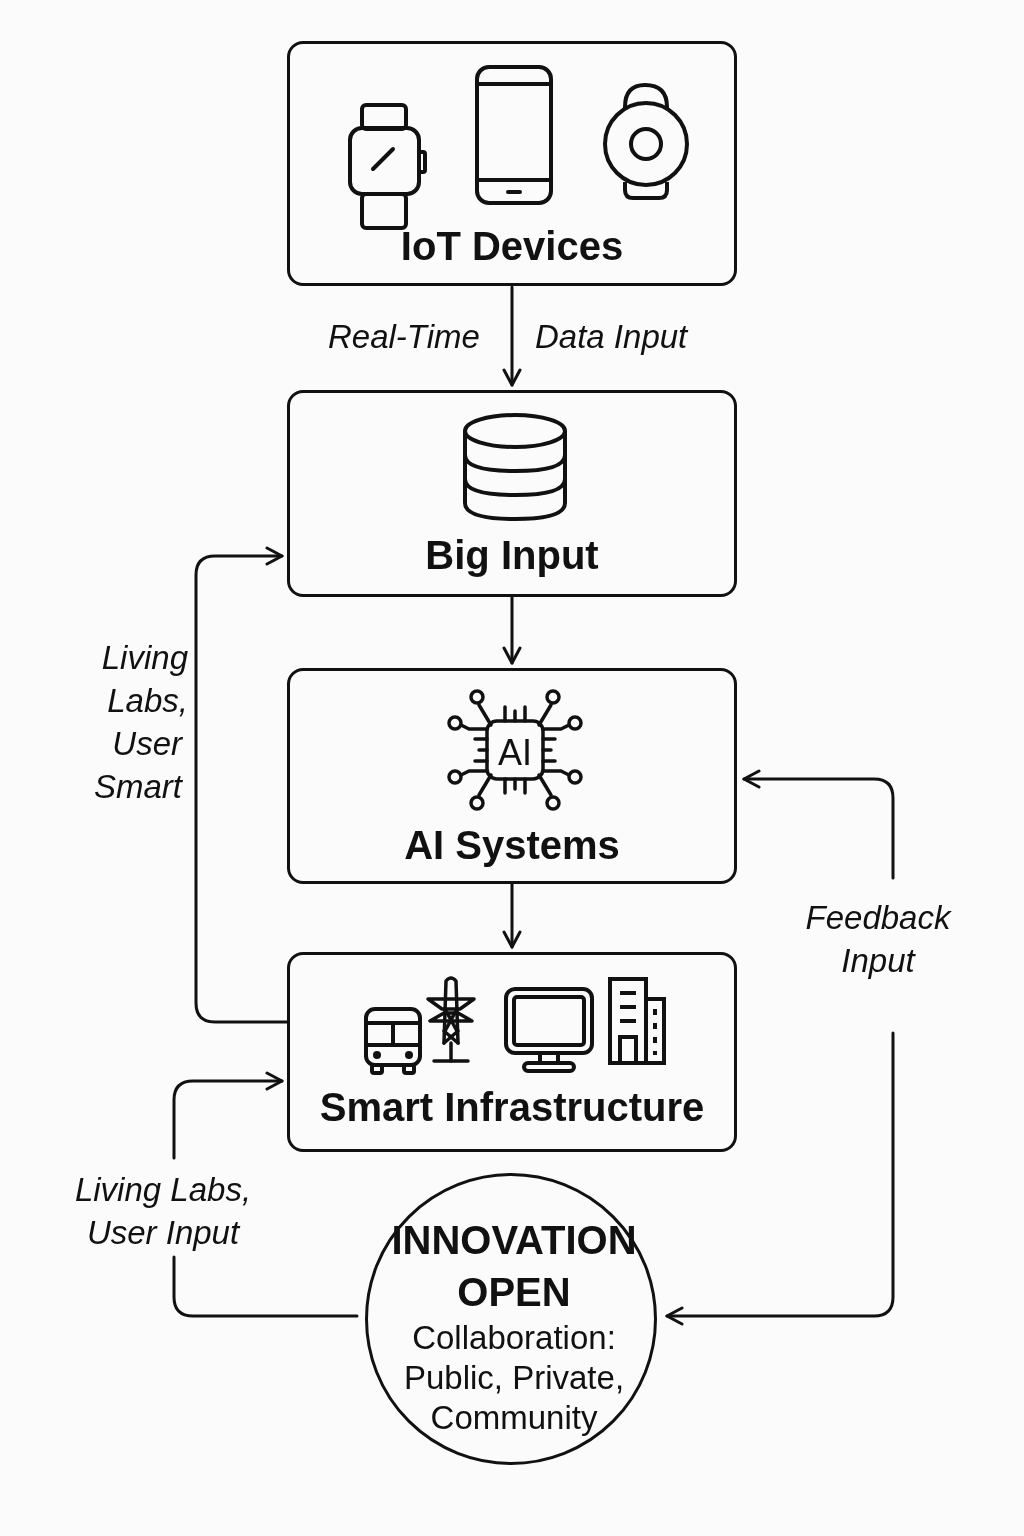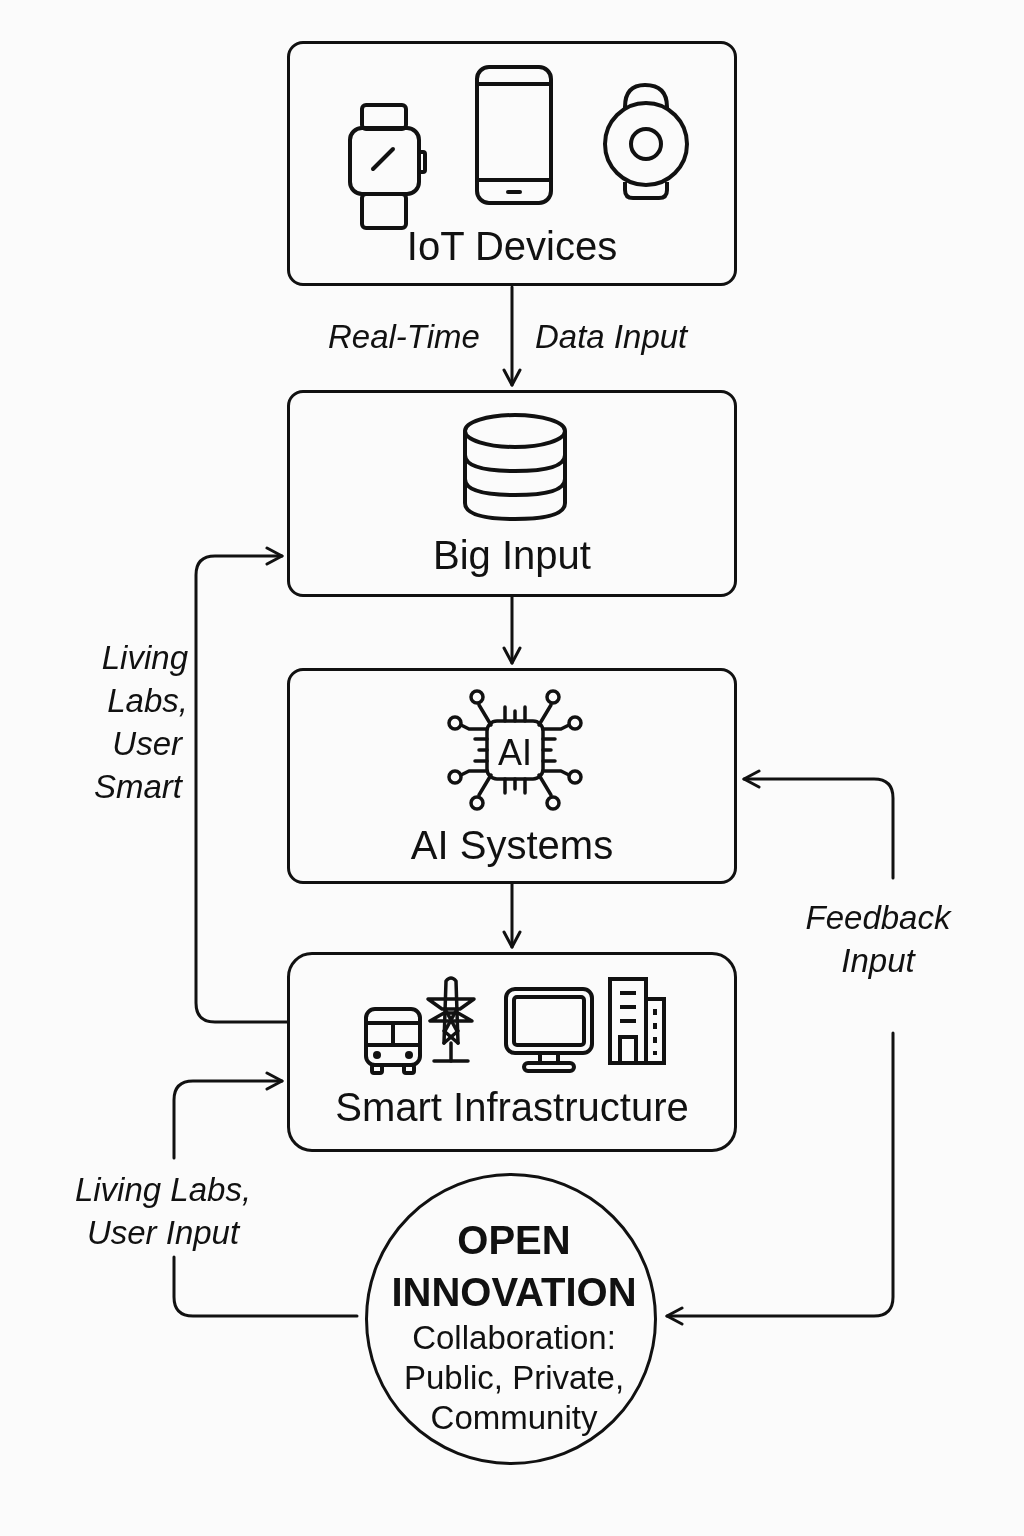--- a/index.html
+++ b/index.html
@@ -1,20 +1,20 @@
 <!DOCTYPE html>
 <html><head>
 <meta charset="utf-8">
 <style>
   html, body { margin: 0; padding: 0; background: #fbfbfb; }
   body { width: 1024px; height: 1536px; position: relative; overflow: hidden;
          font-family: "Liberation Sans", "DejaVu Sans", sans-serif; color: #111; }
   .box { position: absolute; border: 3px solid #111; border-radius: 16px; box-sizing: border-box; background: transparent; }
   .lbl { position: absolute; text-align: center; white-space: nowrap; color: #111; }
-  .box-title { font-size: 40px; left: 0; right: 0; }
+  .box-title { font-size: 40px; left: 0; right: 0; font-weight: bold; }
   .edge-lbl { font-size: 33px; line-height: 43px; font-style: italic; }
   svg.layer { position: absolute; left: 0; top: 0; }
   .icon { position: absolute; }
   .circle { position: absolute; left: 365px; top: 1173px; width: 292px; height: 292px; border: 3px solid #111; border-radius: 50%; box-sizing: border-box; }
   .oi-title { font-weight: bold; font-size: 40px; line-height: 52px; }
   .oi-sub { font-size: 33px; line-height: 40px; }
 </style>
 </head>
 <body>
 
@@ -123,21 +123,21 @@
       <path d="M42,86 L24,86 L16,90"></path>
         <circle cx="10" cy="92" r="6"></circle>
       <path d="M98,86 L116,86 L124,90"></path>
         <circle cx="130" cy="92" r="6"></circle>
     </g>
     <text x="70" y="80" text-anchor="middle" font-family="Liberation Sans, sans-serif" font-size="36" fill="#111">AI</text>
   </svg>
   <div class="lbl box-title" style="top:152px;">AI Systems</div>
 </div>
 
-<div class="box" style="left:287px;top:952px;width:450px;height:200px;border-radius:25px;">
+<div class="box" style="left:287px;top:952px;width:450px;height:200px;">
   <svg class="icon" width="62" height="72" style="left:72px;top:50px;" viewBox="0 0 62 72">
     <g fill="none" stroke="#111" stroke-width="4" stroke-linejoin="round">
       <rect x="4" y="4" width="54" height="56" rx="9"></rect>
       <line x1="4" y1="18" x2="58" y2="18"></line>
       <line x1="4" y1="40" x2="58" y2="40"></line>
       <line x1="31" y1="18" x2="31" y2="40"></line>
       <rect x="10" y="60" width="10" height="8" rx="2"></rect>
       <rect x="42" y="60" width="10" height="8" rx="2"></rect>
     </g>
     <circle cx="15" cy="50" r="4" fill="#111"></circle>
@@ -193,18 +193,18 @@
   <div>User Input</div>
 </div>
 
 <div class="lbl edge-lbl" style="left:768px;top:896px;width:220px;">
   <div>Feedback</div>
   <div>Input</div>
 </div>
 
 <div class="circle"></div>
 <div class="lbl" style="left:365px;top:1214px;width:298px;">
+  <div class="oi-title">INNOVATION</div>
   <div class="oi-title">OPEN</div>
-  <div class="oi-title">INNOVATION</div>
   <div class="oi-sub">Collaboration:</div>
   <div class="oi-sub">Public, Private,</div>
   <div class="oi-sub">Community</div>
 </div>
 
 </body></html>

